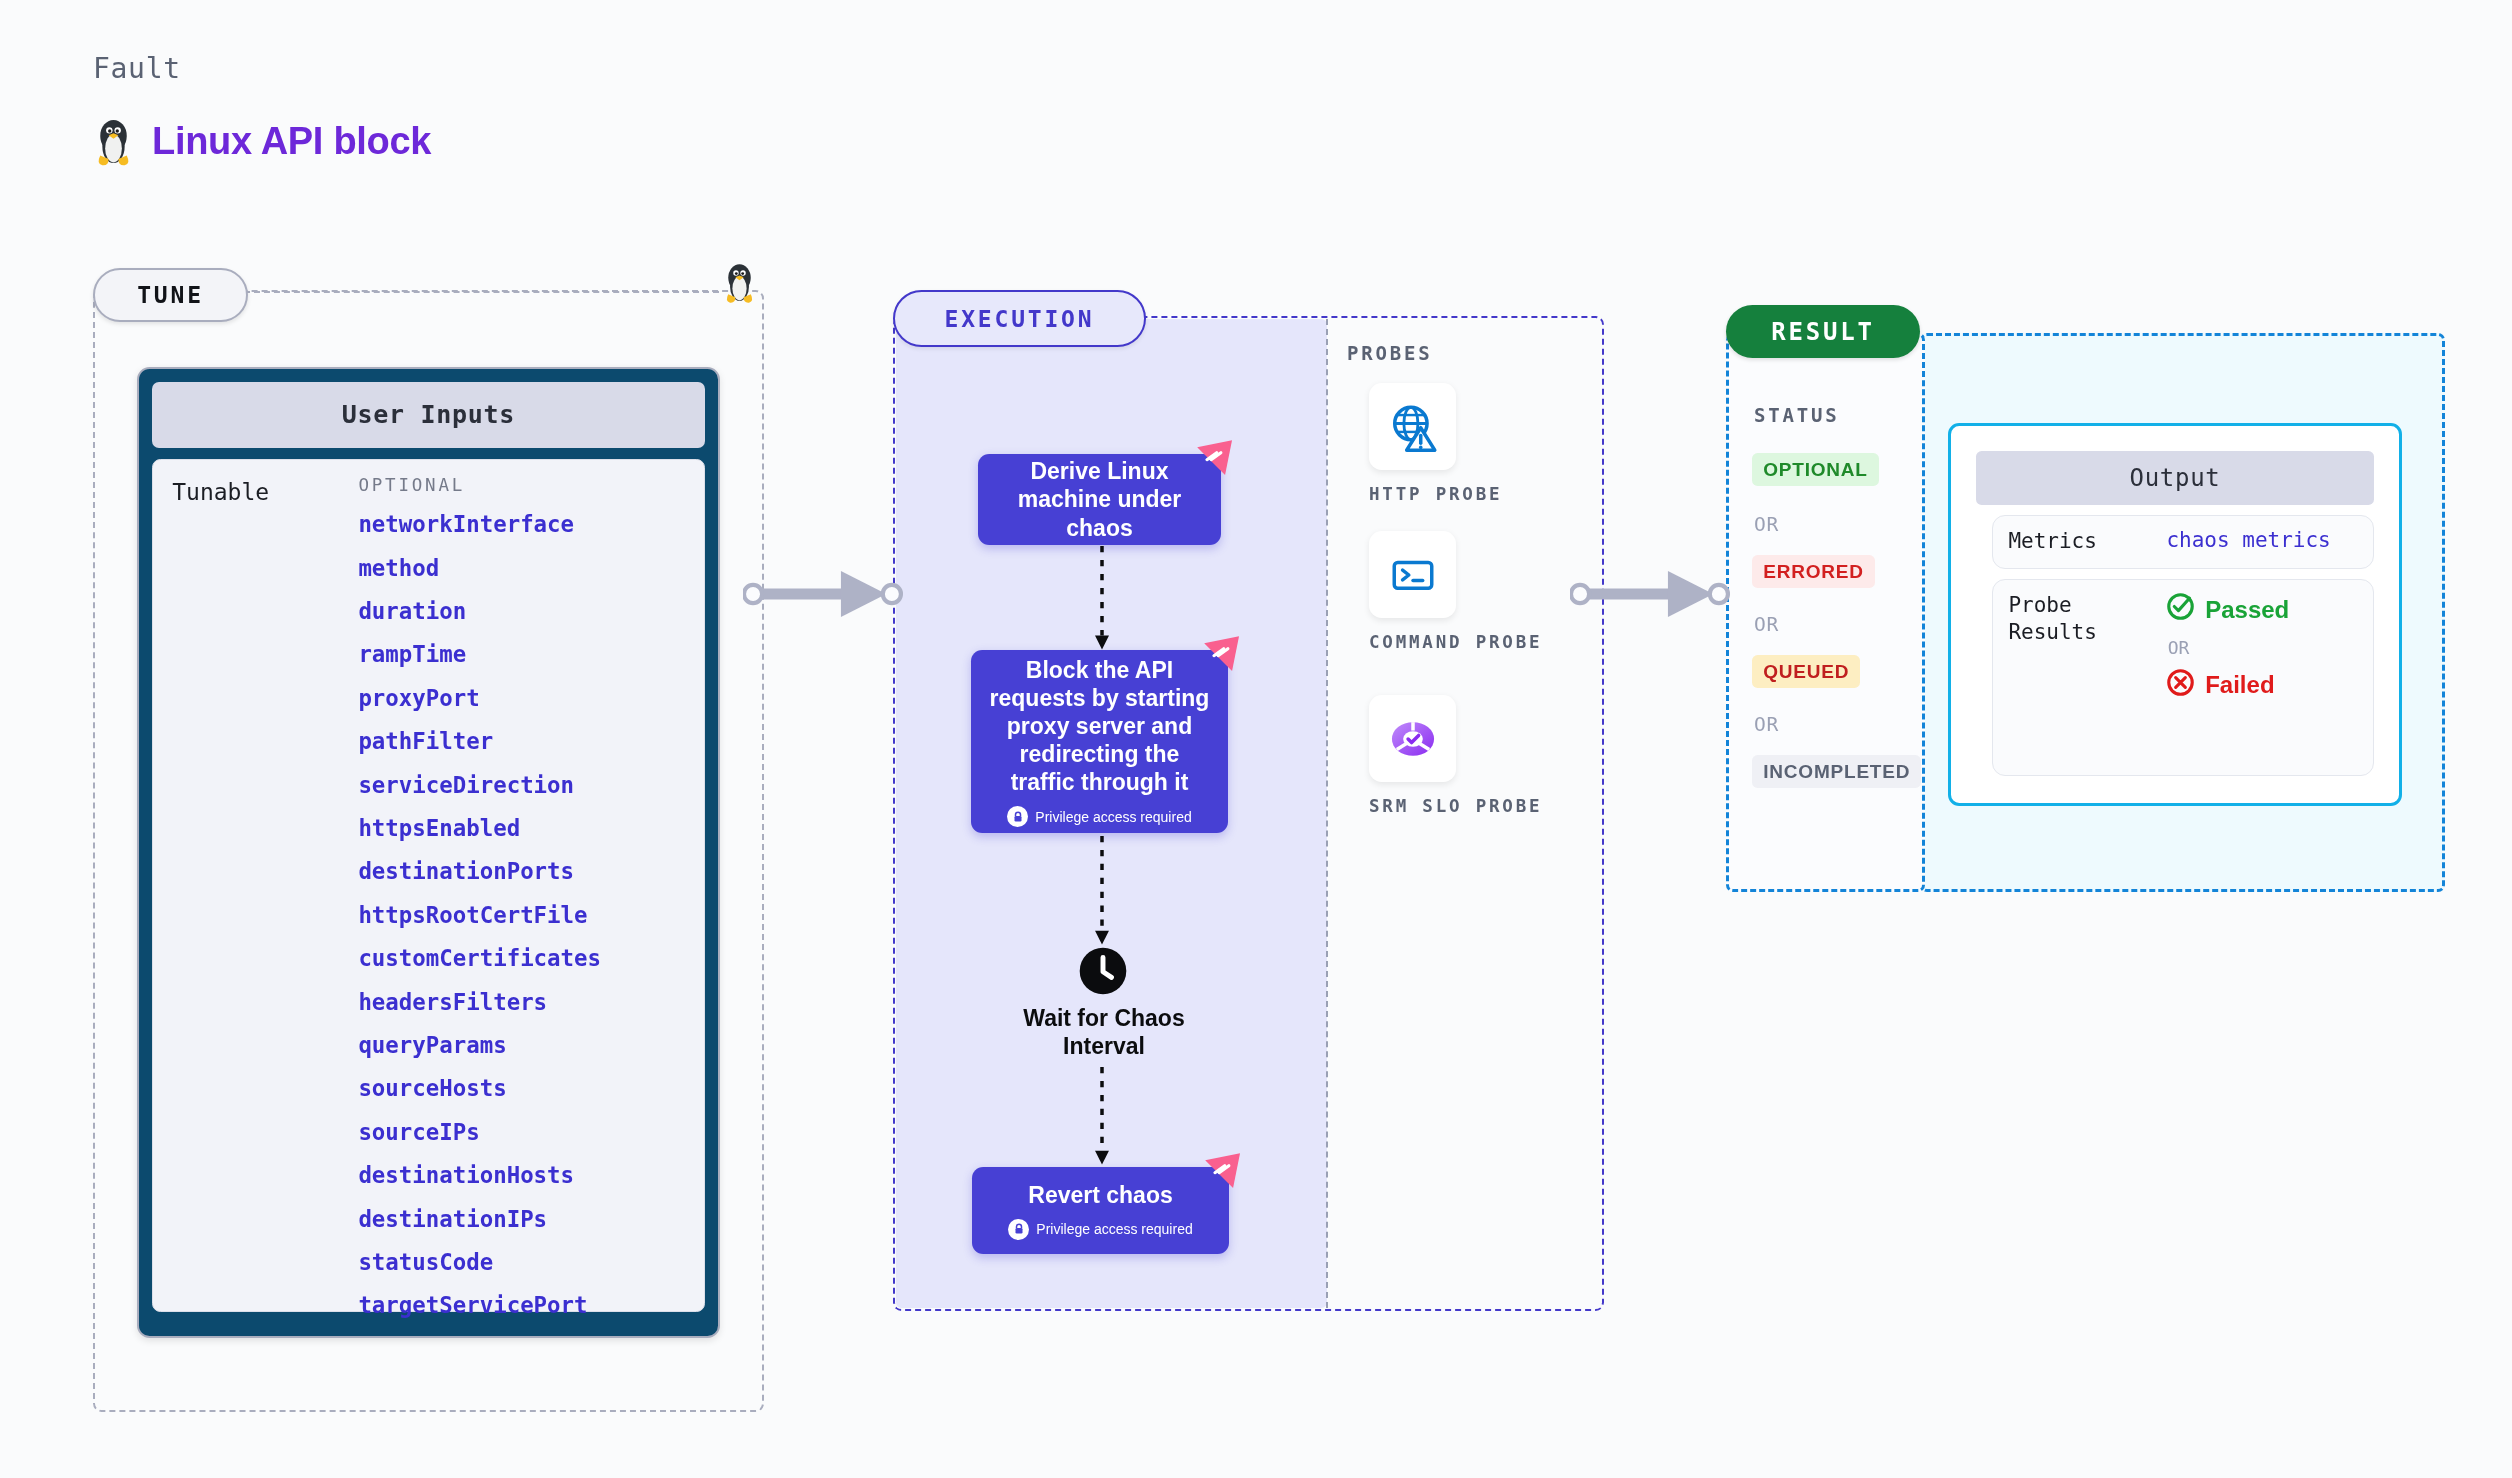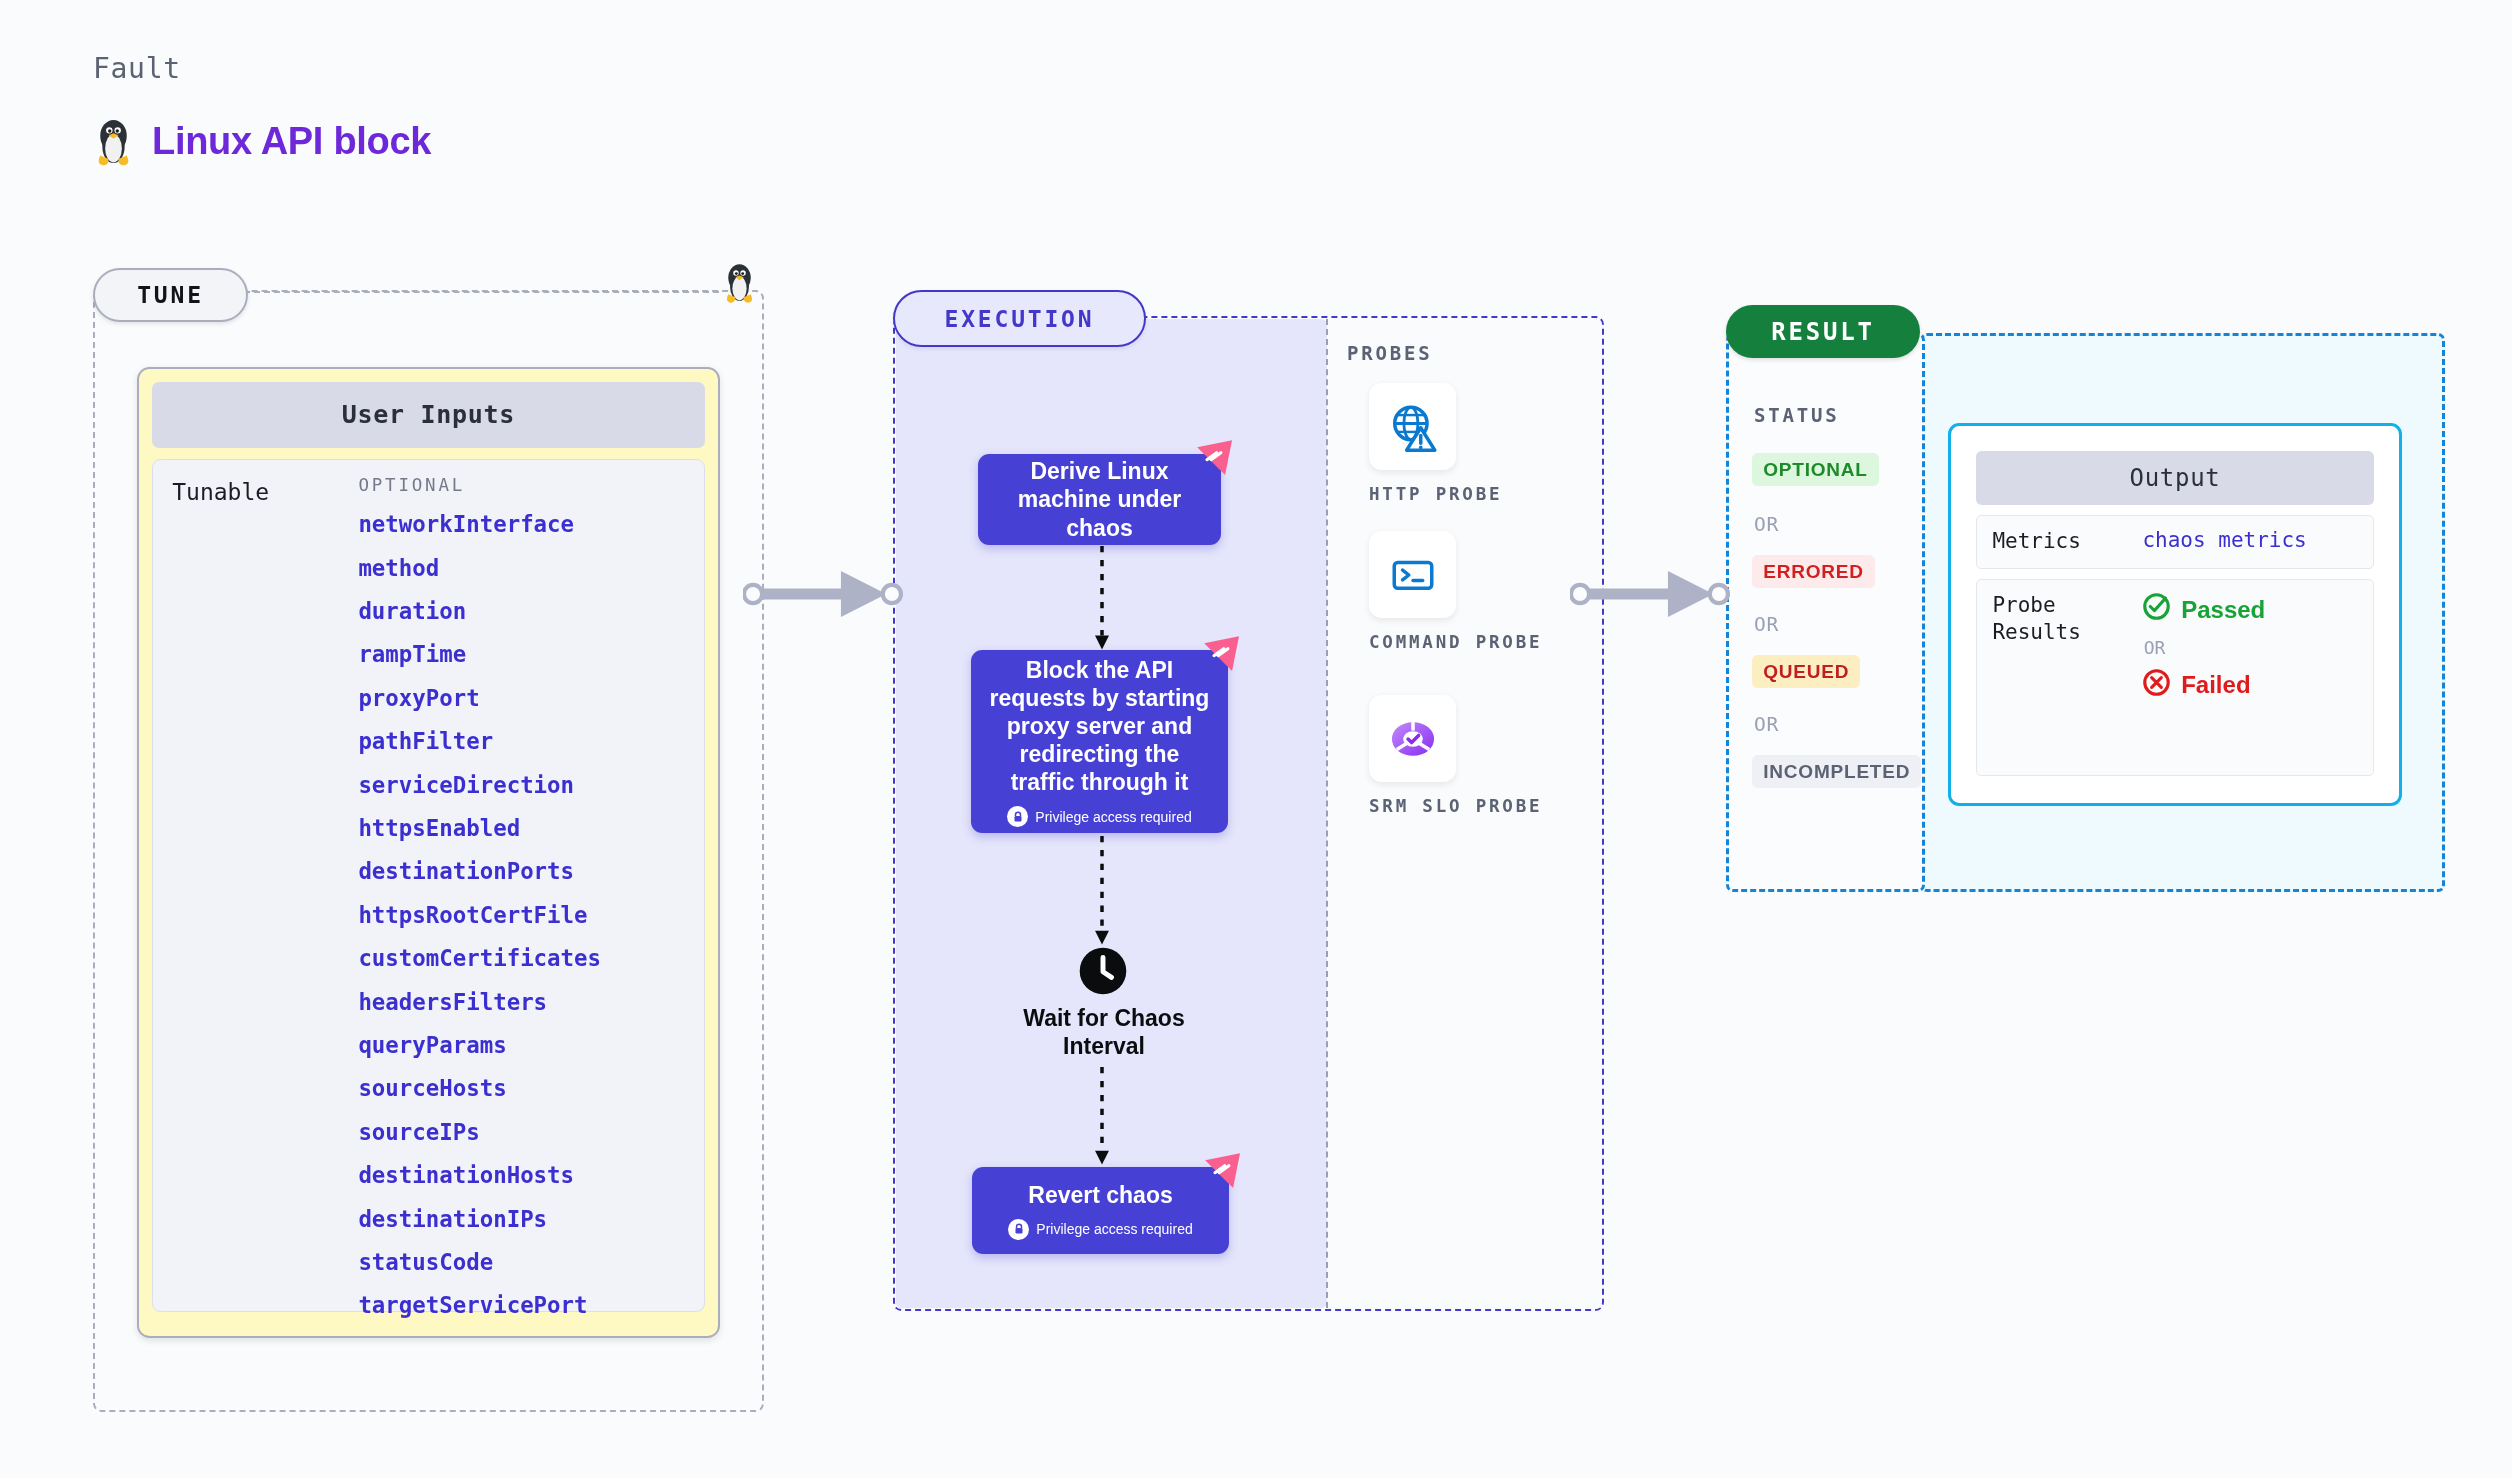--- a/index.html
+++ b/index.html
@@ -88,21 +88,21 @@
     left: 93px; top: 290px;
     width: 667px; height: 1118px;
     border: 2.8px dashed #a9adbe;
     border-radius: 8.4px;
     background: transparent;
   }
   #tune-card {
     position: absolute;
     left: 137px; top: 367px;
     width: 583px; height: 971px;
-    background: #fef9c3;
+    background: #0c4a6e;
     border: 2.1px solid #a9adbe;
     border-radius: 12.6px;
     box-shadow: 0 2.8px 7px rgba(0,0,0,.10);
     box-sizing: border-box;
     padding: 12.6px;
   }
   #user-inputs-header {
     height: 66px;
     background: #d8dae8;
     border-radius: 7px;
@@ -360,25 +360,26 @@
     justify-content: center;
     font-family: "DejaVu Sans Mono", monospace;
     font-size: 24px;
     color: #2b2f3a;
     letter-spacing: 0.7px;
   }
   .out-row {
     margin-top: 9.8px;
     background: #fafbfd;
     border: 1.4px solid #e4e7ee;
-    border-radius: 5px;
+    border-radius: 13px;
     box-sizing: border-box;
     padding: 12.6px 15.4px;
     display: flex;
-    gap: 24px;
+    gap: 32px;
+    margin-left: 16px;
   }
   .out-key {
     font-family: "DejaVu Sans Mono", monospace;
     font-size: 21px;
     color: #1b1d24;
     width: 126px;
     flex: none;
     line-height: 1.28;
   }
   .out-val-link {

